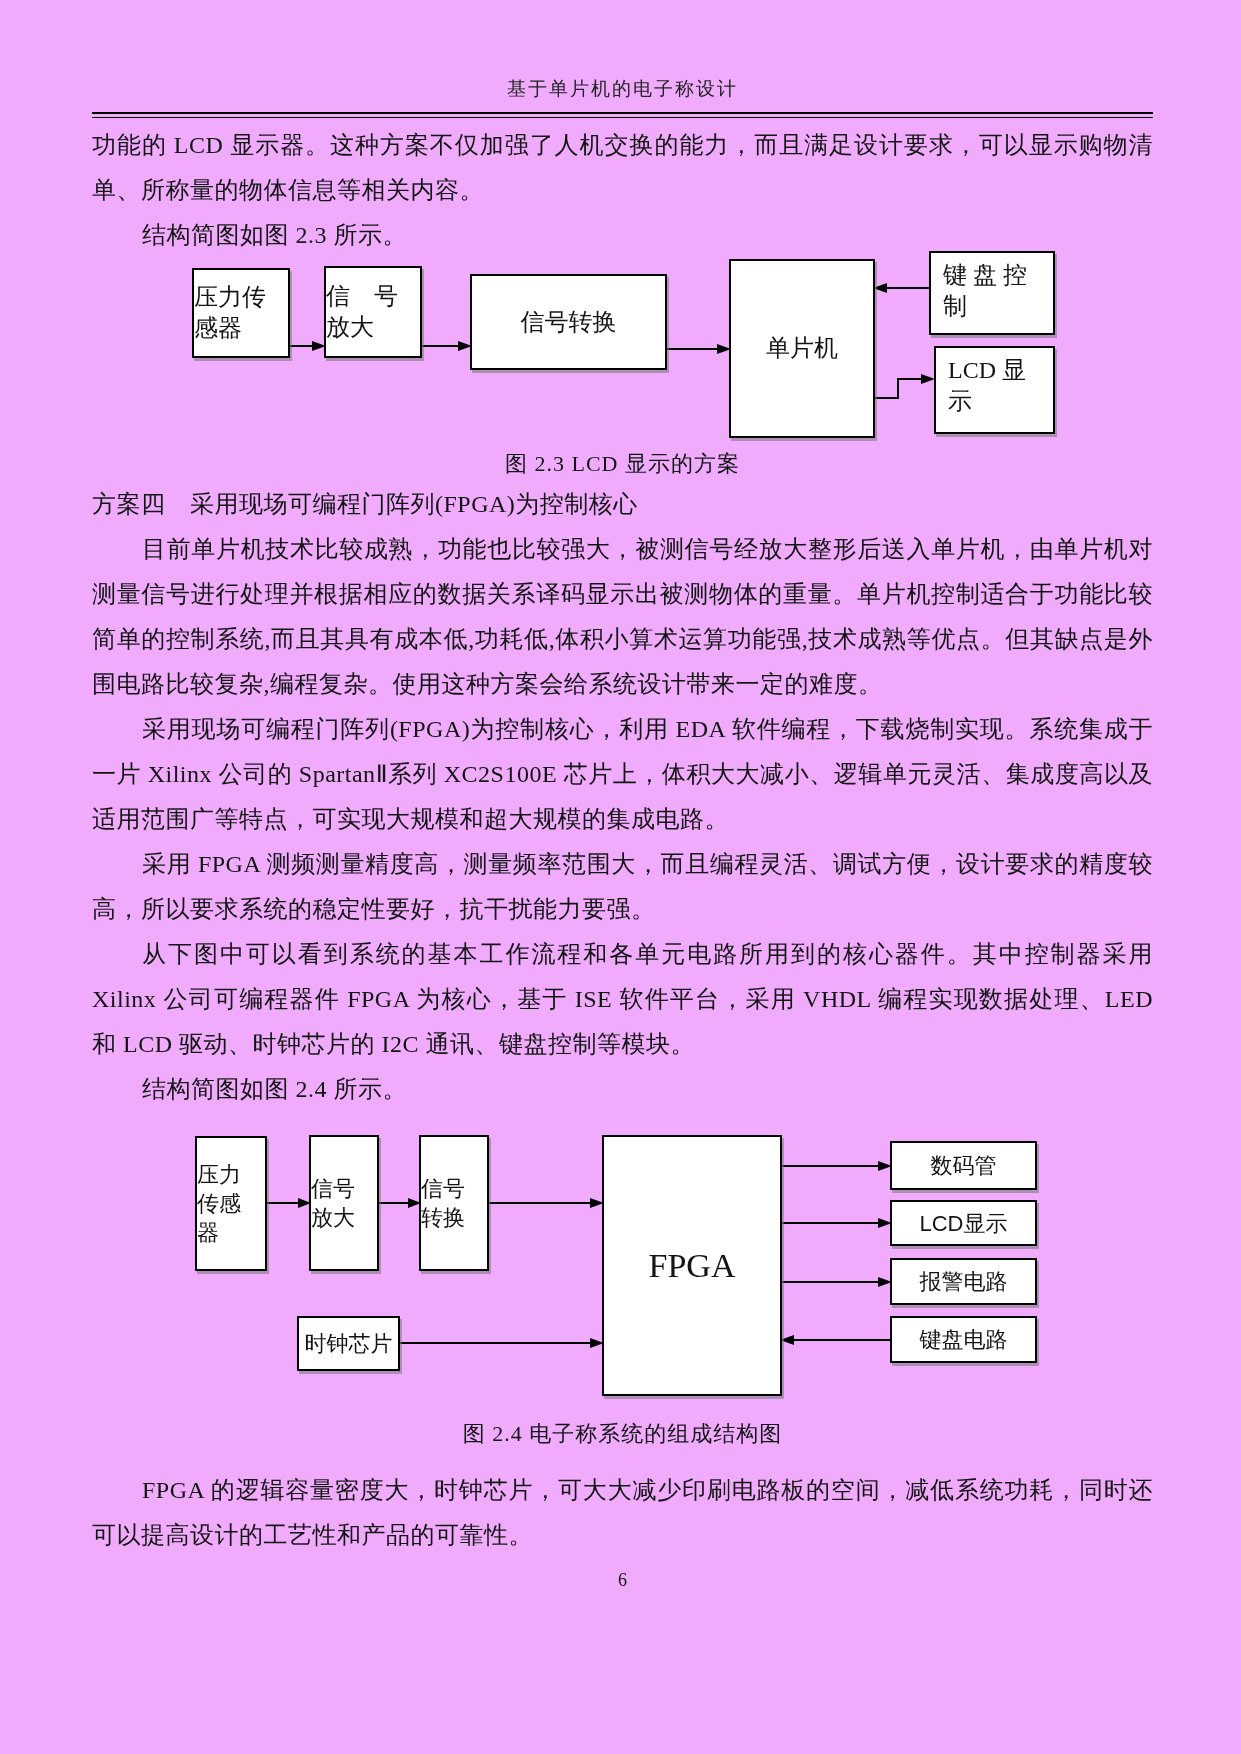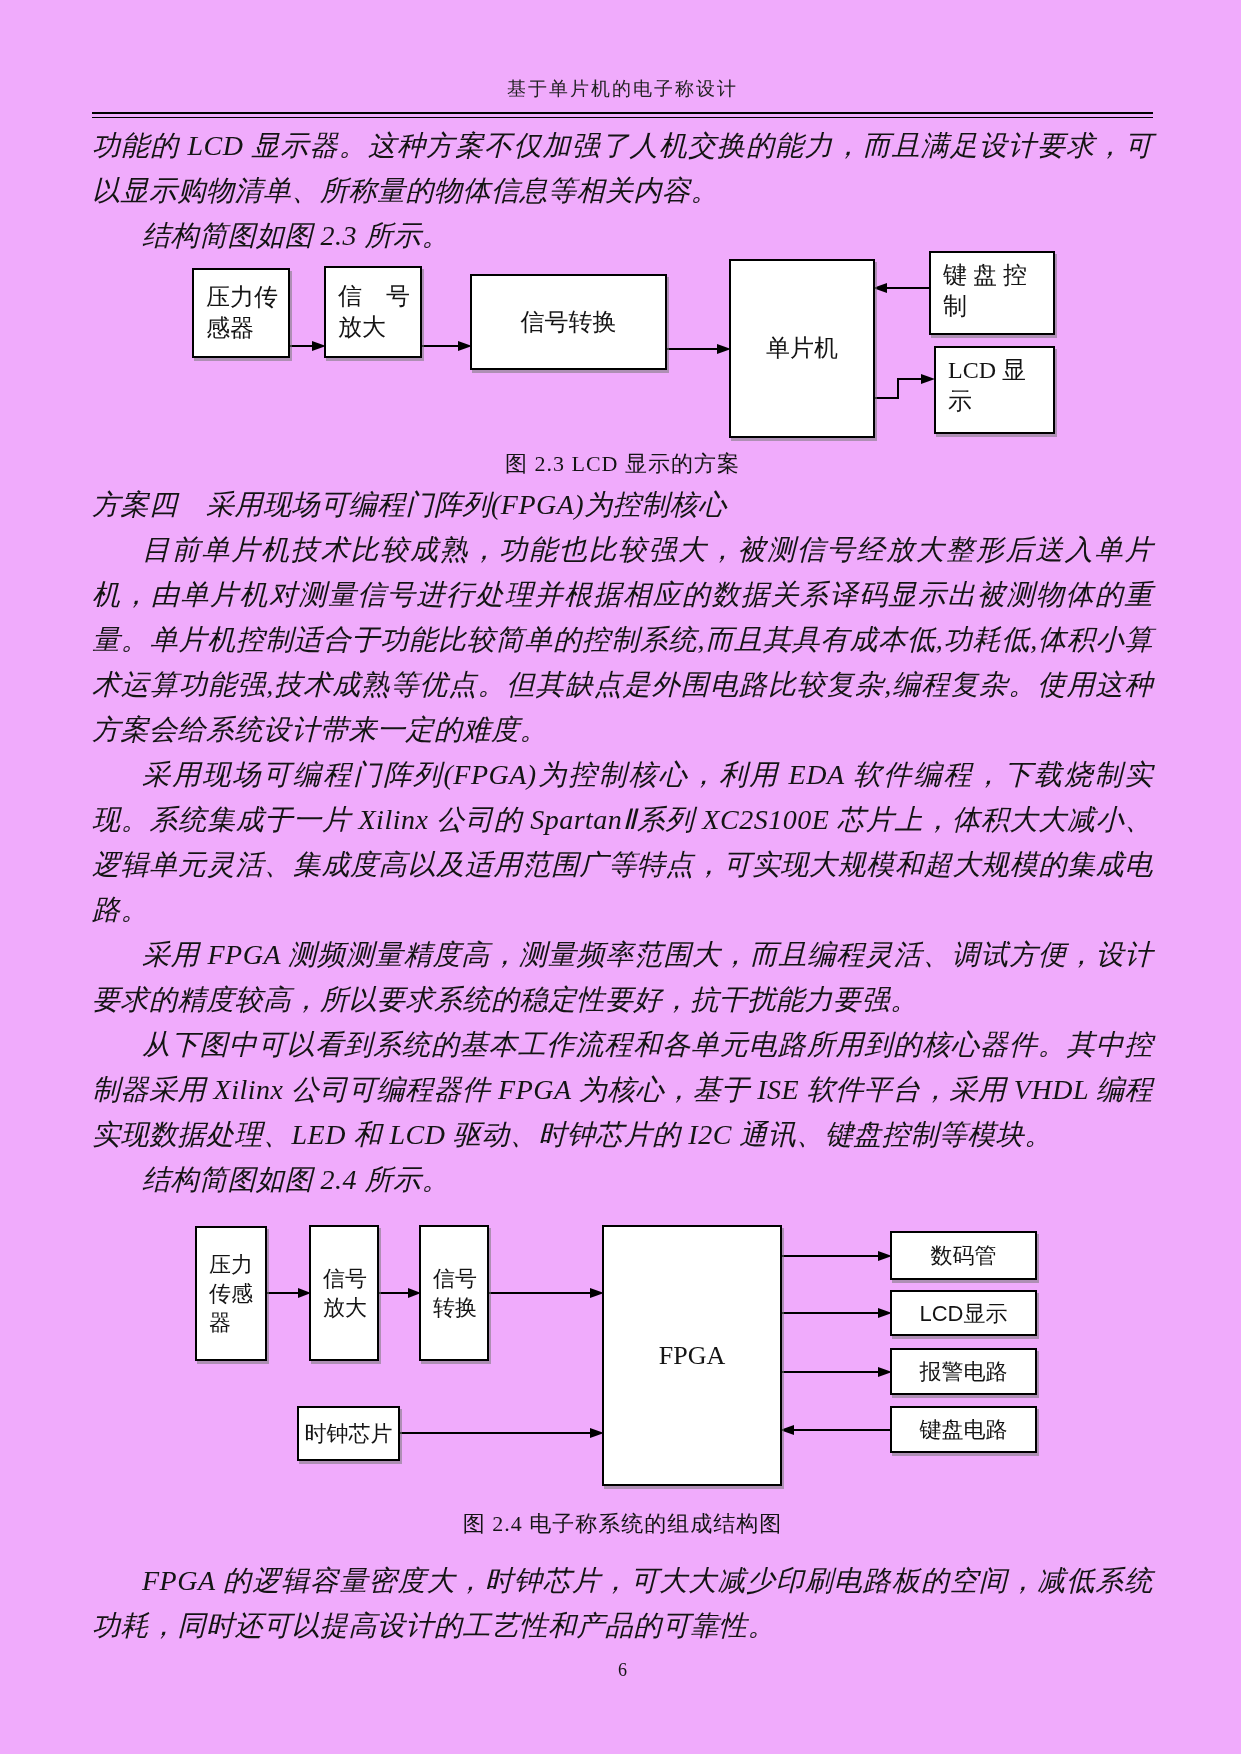--- a/index.html
+++ b/index.html
@@ -10,40 +10,40 @@
   }
   .content { padding:0 88px 0 92px; }
 
   .header-title {
     padding-top:76px; text-align:center; font-size:19px; letter-spacing:2px; color:#222;
   }
   .rule-thick { height:2px; background:#000; margin-top:10px; }
   .rule-thin  { height:1px; background:#000; margin-top:3px; }
 
   .para {
-    font-size:28px; line-height:45px; text-align:justify; text-justify:inter-character;
-    letter-spacing:0.5px; margin:0;font-style:italic;
+    font-size:24px; line-height:45px; text-align:justify; text-justify:inter-character;
+    letter-spacing:0.5px; margin:0;
   }
   .ind { text-indent:50px; }
   .p1 { margin-top:5px; }
   .p9 { margin-top:16px; }
 
   .fig { position:relative; }
   .fig23 { height:196px; margin-top:-8px; }
   .fig24 { height:272px; margin-top:14px; }
 
   .fbox {
     position:absolute; background:#fff; border:2px solid #000; box-sizing:border-box;
     box-shadow:2px 3px 0 rgba(120,120,120,0.55);
   }
   .fig23 .fbox { font-size:24px; line-height:31px; font-family:"Liberation Serif", serif; }
   .fig24 .fbox { font-size:22px; line-height:29px; font-family:"Liberation Sans", sans-serif; }
-  .fig24 .fbox.serif { font-family:"Liberation Serif", serif; font-size:26px; }
+  .fig24 .fbox.serif { font-family:"Liberation Serif", serif; font-size:34px; }
 
-  .lbl-pad    { display:flex; align-items:center; padding-left:12px; white-space:pre-line; }
+  .lbl-pad    { display:flex; align-items:center; white-space:pre-line; }
   .lbl-center { display:flex; align-items:center; justify-content:center; white-space:pre-line; text-align:left; }
   .lbl-top    { padding:7px 0 0 12px; white-space:pre-line; }
 
   .arrows { position:absolute; left:0; top:0; width:100%; height:100%; }
   .aline { stroke:#000; stroke-width:2; fill:none; }
   .ahead { fill:#000; stroke:none; }
 
   .caption { text-align:center; font-size:22px; line-height:36px; letter-spacing:1px; }
   .cap23 { }
   .cap24 { margin-top:18px; }

